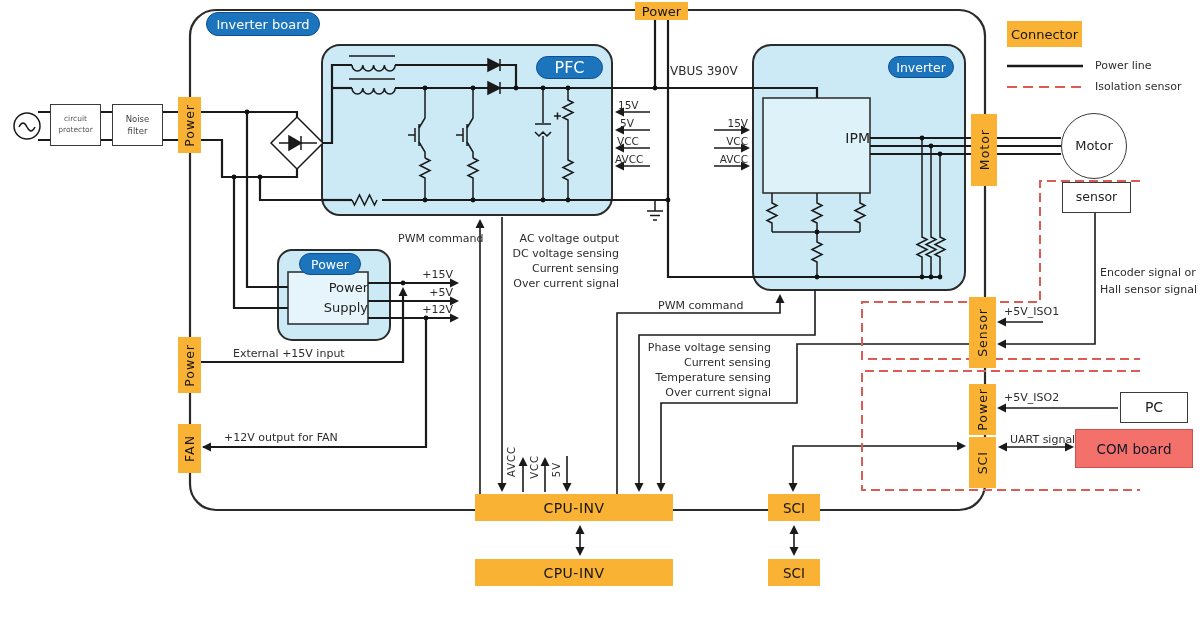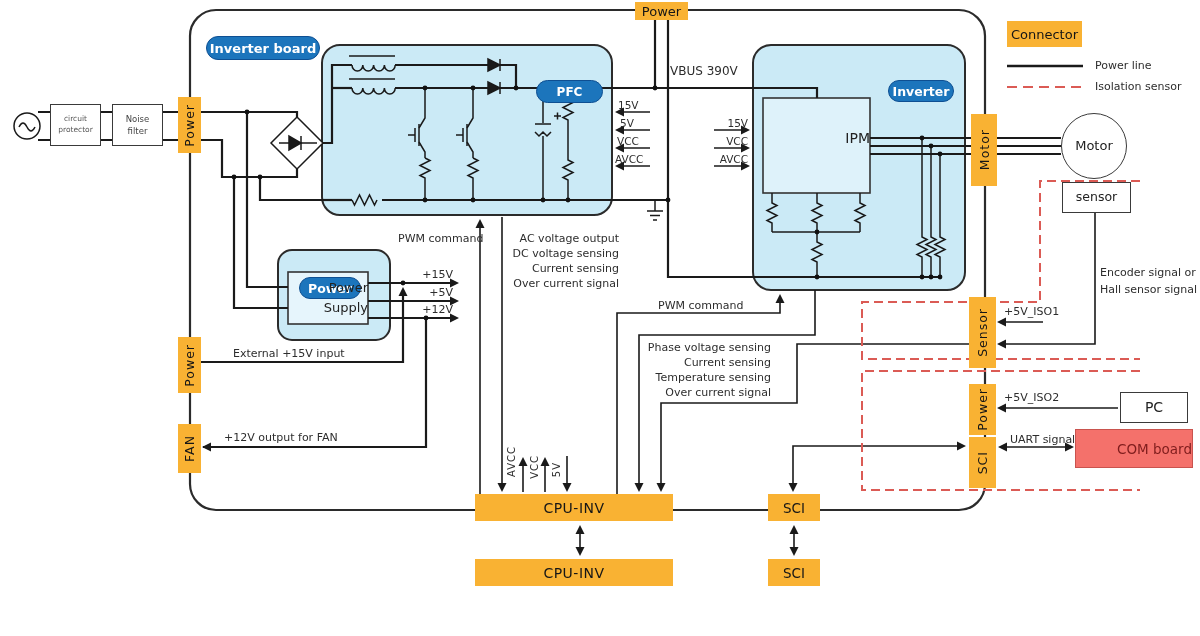--- a/index.html
+++ b/index.html
@@ -4,21 +4,21 @@
 <style>
   html,body{margin:0;padding:0;background:#fff;}
   #stage{position:relative;width:1200px;height:636px;background:#fff;
          font-family:"DejaVu Sans","Liberation Sans",sans-serif;color:#222;overflow:hidden;}
   .abs{position:absolute;}
   svg{display:block;}
   .oc{background:#F9B233;display:flex;align-items:center;justify-content:center;
       font-size:12.5px;color:#161616;}
   .vtext{writing-mode:vertical-rl;transform:rotate(180deg);letter-spacing:1px;white-space:nowrap;}
   .pill{background:#1C75BC;border:1.5px solid #0e4f92;border-radius:12px;color:#fff;
-        font-weight:bold;display:flex;align-items:center;justify-content:center;margin-top:24px;}
+        font-weight:normal;display:flex;align-items:center;justify-content:center;}
   .wbox{background:#fff;border:1.4px solid #3a3a3a;display:flex;flex-direction:column;
         align-items:center;justify-content:center;line-height:1.45;}
   .lbl{white-space:nowrap;font-size:11px;color:#2d2d2d;}
   .ctr{text-align:right;}
   .rt{text-align:right;}
   .redbox{background:#F4716B;}
 </style>
 </head>
 <body>
 
@@ -235,21 +235,21 @@
     </g>
 
     <path d="M1007,66 H1083" stroke="#1a1a1a" stroke-width="2.6"></path>
     <path d="M1007,87 H1083" stroke="#DB5B55" stroke-width="2" stroke-dasharray="10 6"></path>
   </svg>
 
   <div class="abs pill" style="left:206px;top:12px;width:112px;height:22px;font-size:13px">
       <span>Inverter board</span>
     </div>
 
-  <div class="abs pill" style="left:536px;top:56px;width:65px;height:21px;font-size:12px">
+  <div class="abs pill" style="left:536px;top:56px;width:65px;height:21px;font-size:16px">
       <span>PFC</span>
     </div>
   <div class="abs pill" style="left:888px;top:56px;width:64px;height:20px;font-size:12.5px">
       <span>Inverter</span>
     </div>
   <div class="abs pill" style="left:299px;top:253px;width:60px;height:20px;font-size:12.5px">
       <span>Power</span>
     </div>
 
   <div class="abs oc" style="left:635px;top:2px;width:53px;height:18px;font-size:13px">
@@ -306,21 +306,21 @@
   <div class="abs wbox" style="left:1061px;top:113px;width:64px;height:64px;border-radius:50%;font-size:13px">
       <span>Motor</span>
     </div>
   <div class="abs wbox" style="left:1062px;top:182px;width:67px;height:29px;font-size:12.5px">
       <span>sensor</span>
     </div>
   <div class="abs wbox" style="left:1120px;top:392px;width:66px;height:29px;font-size:14px">
       <span>PC</span>
     </div>
 
-  <div class="abs redbox" style="left:1075px;top:429px;width:116px;height:37px;border:1.2px solid #c9534e;display:flex;align-items:center;justify-content:flex-end;font-size:13.5px;color:#7f1d1d">
+  <div class="abs redbox" style="left:1075px;top:429px;width:116px;height:37px;border:1.2px solid #c9534e;display:flex;align-items:center;justify-content:center;font-size:13.5px;color:#0f172a">
       <span>COM board</span>
     </div>
 
   <div class="abs ctr" style="left:763px;top:130px;width:107px;font-size:14px">IPM</div>
   <div class="abs ctr" style="left:288px;top:278px;width:80px;font-size:13px;line-height:1.5">
     <div>Power</div>
       <div>Supply</div>
   </div>
 
   <div class="abs lbl" style="left:670px;top:64px;font-size:12px">VBUS 390V</div>

